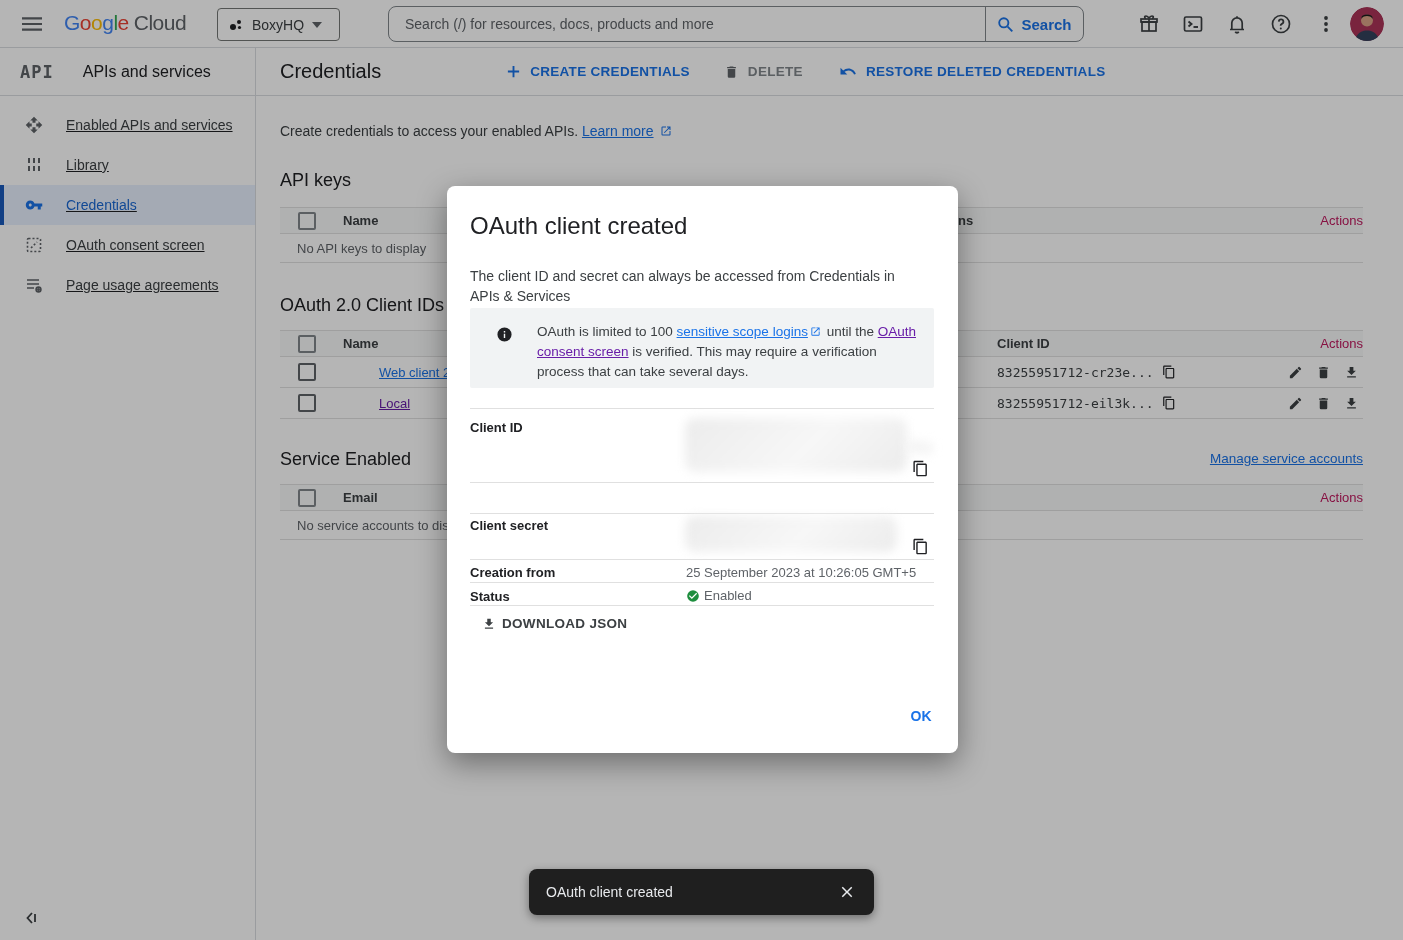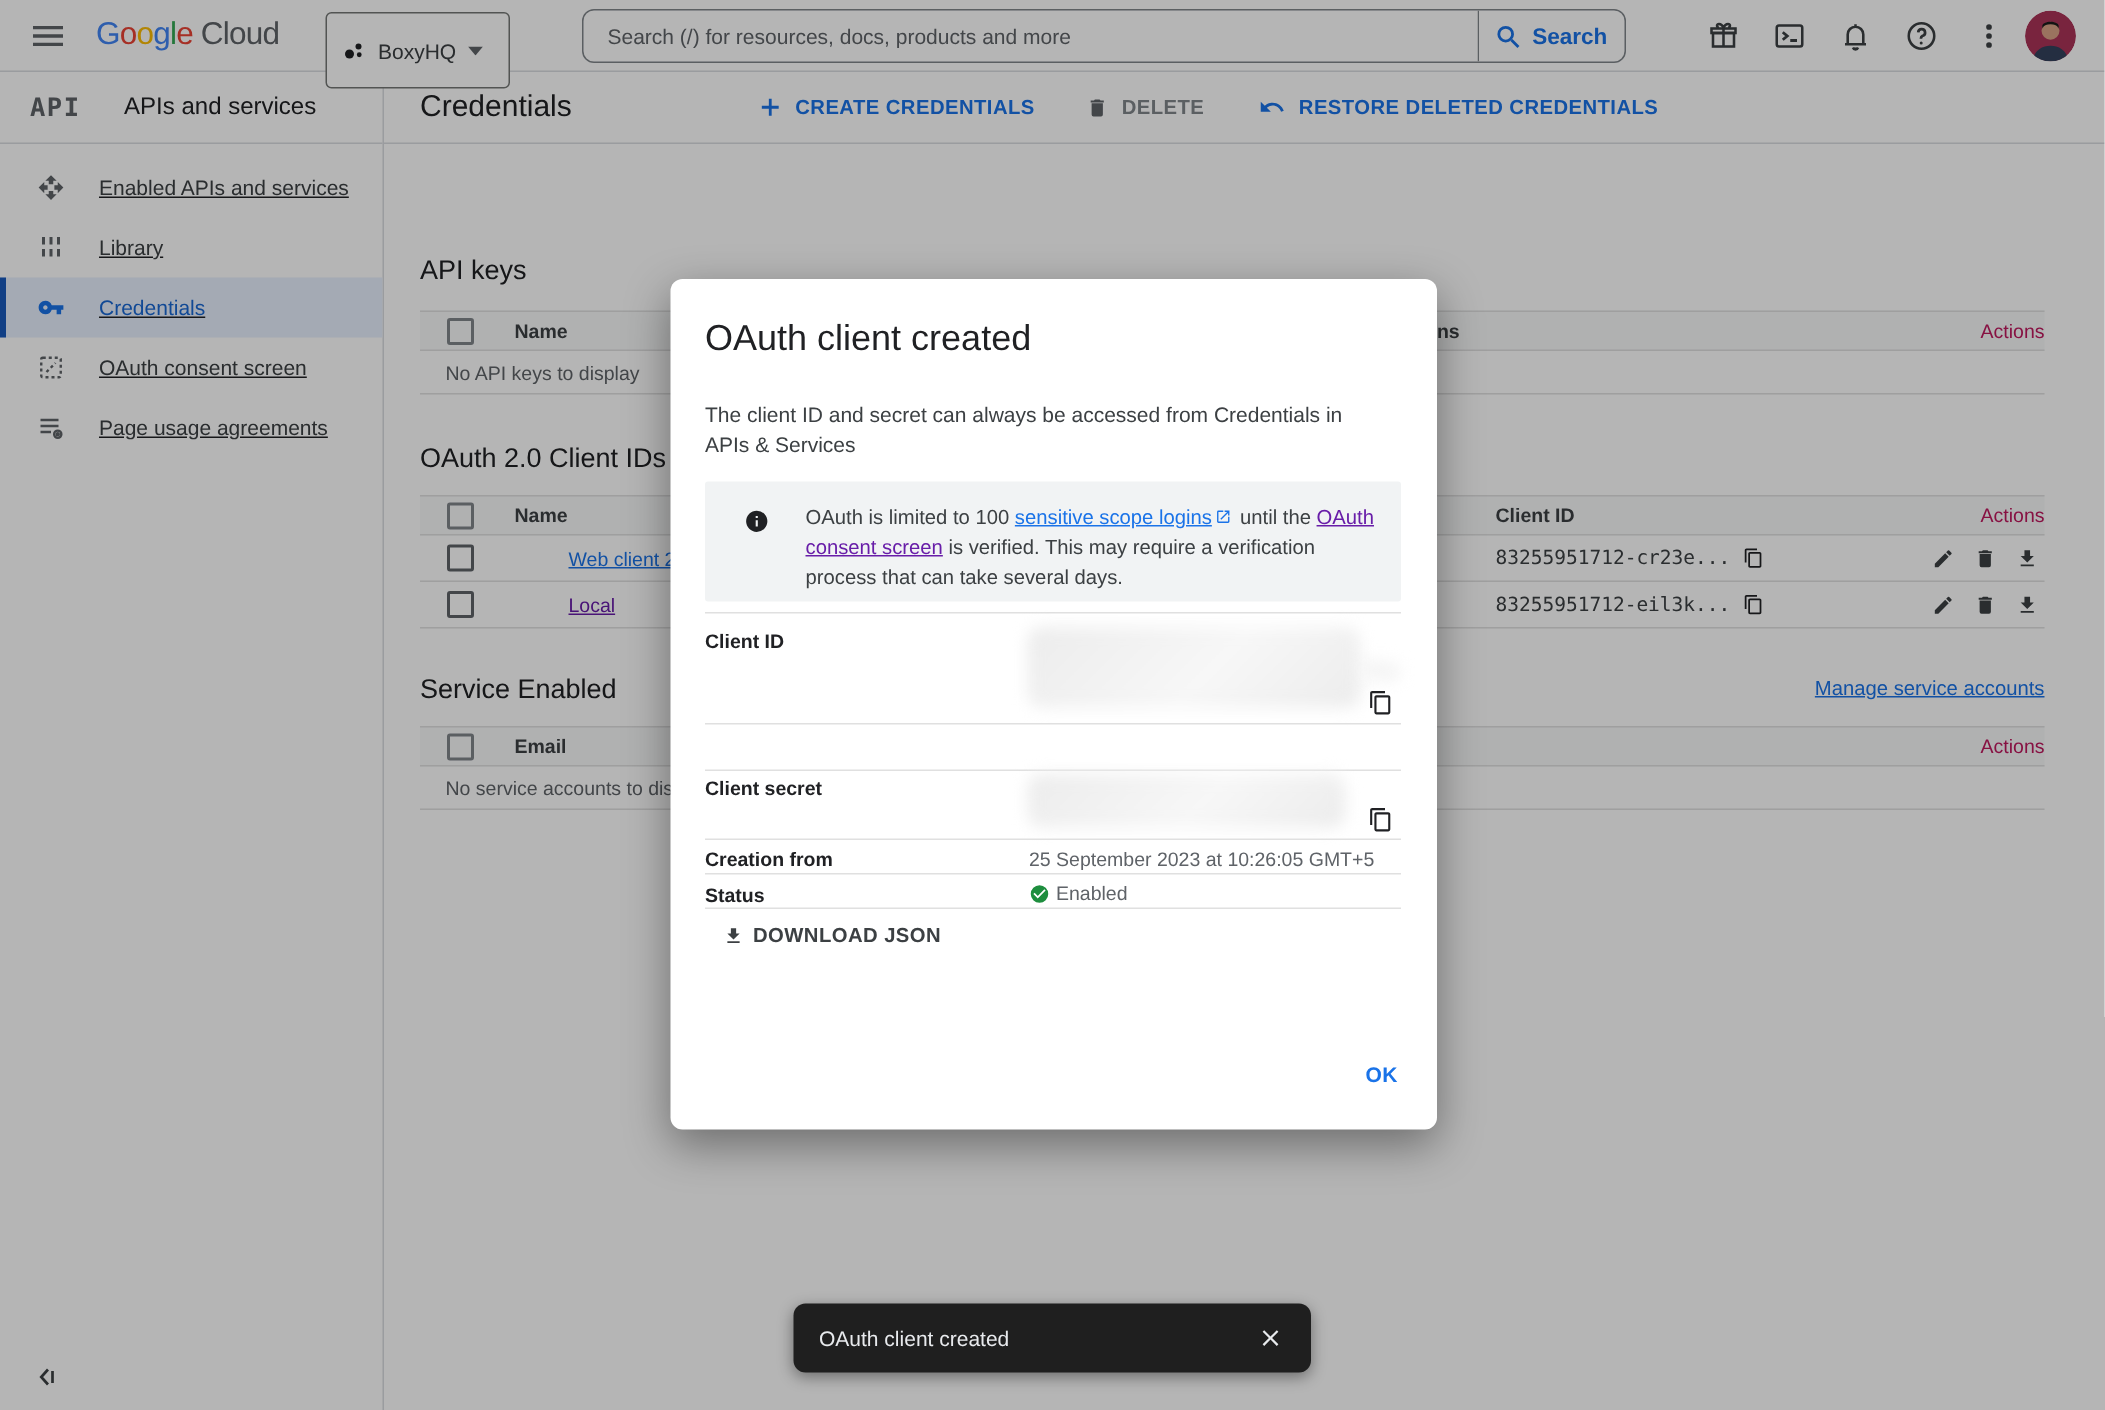--- a/index.html
+++ b/index.html
@@ -6,21 +6,21 @@
   html,body { width:1403px; height:940px; overflow:hidden; background:#fff;
     font-family:"Liberation Sans","DejaVu Sans",sans-serif; color:#202124; }
   .mono { font-family:"DejaVu Sans Mono","Liberation Mono",monospace; }
 
   
   .topbar { position:absolute; left:0; top:0; width:1403px; height:48px; background:#fff;
     border-bottom:1px solid #dadce0; z-index:5; }
   .hamburger { position:absolute; left:22px; top:14px; width:20px; height:20px; color:#5f6368; cursor:pointer; }
   .gc-logo { position:absolute; left:64px; top:11px; font-size:21px; letter-spacing:-0.5px; }
   .gc-logo .cloud { color:#5f6368; margin-left:5px; }
-  .proj-btn { position:absolute; left:217px; top:8px; height:51px; min-width:123px; border:1px solid #747775;
+  .proj-btn { position:absolute; left:217px; top:8px; height:33px; min-width:123px; border:1px solid #747775;
     border-radius:4px; display:flex; align-items:center; padding:0 10px; gap:8px; background:#fff; cursor:pointer; }
   .proj-btn .pname { font-size:14px; color:#3c4043; }
   .searchbox { position:absolute; left:388px; top:6px; width:696px; height:36px; border:1px solid #80868b;
     border-radius:8px; background:#fff; display:flex; }
   .searchbox input { flex:1; border:0; outline:0; background:transparent; padding:0 16px; font-size:14px;
     color:#5f6368; font-family:inherit; }
   .searchbox input::placeholder { color:#5f6368; opacity:1; }
   .search-btn { width:98px; border-left:1px solid #80868b; display:flex; align-items:center; justify-content:center;
     gap:7px; color:#1a73e8; font-size:15px; font-weight:700; cursor:pointer; border-radius:0 7px 7px 0; }
   .tb-ic { position:absolute; top:13px; width:22px; height:22px; color:#3c4043; cursor:pointer; }
@@ -71,21 +71,21 @@
   .row-actions .aic { width:15px; height:15px; cursor:pointer; }
   .copy-ic { width:14px; height:14px; color:#202124; cursor:pointer; flex:none; }
   .manage-link { position:absolute; right:40px; top:403px; font-size:13.5px; }
 
   
   .scrim { position:absolute; inset:0; background:rgba(0,0,0,.29); z-index:50; }
   .modal { position:absolute; left:447px; top:186px; width:511px; height:567px; background:#fff; border-radius:8px;
     box-shadow:0 10px 30px rgba(0,0,0,.4); z-index:100; }
   .m-title { position:absolute; left:23px; top:26px; font-size:24px; color:#202124; }
   .m-desc { position:absolute; left:23px; top:80px; width:445px; font-size:14px; line-height:20px; color:#3c4043; }
-  .m-notice { position:absolute; left:23px; top:135px; width:464px; height:80px; background:#f1f3f4; border-radius:2px; }
+  .m-notice { position:absolute; left:23px; top:122px; width:464px; height:80px; background:#f1f3f4; border-radius:2px; }
   .m-notice .iico { position:absolute; left:26px; top:18px; width:17px; height:17px; color:#202124; }
   .m-notice .ntxt { position:absolute; left:67px; top:14px; width:382px; font-size:13.5px; line-height:20px; color:#3c4043; }
   .m-div { position:absolute; left:23px; width:464px; border-top:1px solid #e0e0e0; }
   .m-label { position:absolute; left:23px; font-size:13px; font-weight:700; color:#202124; }
   .m-val { position:absolute; left:239px; font-size:13px; color:#5f6368; }
   .blur-blob { position:absolute; background:linear-gradient(135deg,#ececec,#f7f7f7 55%,#ececec); filter:blur(5px);
     border-radius:10px; }
   .m-copy { position:absolute; width:17px; height:17px; color:#202124; cursor:pointer; }
   .dl-btn { position:absolute; left:35px; top:430px; display:flex; align-items:center; gap:6px; font-size:13.5px;
     font-weight:700; letter-spacing:.3px; color:#3c4043; cursor:pointer; }
@@ -270,20 +270,29 @@
     <div class="hbtn blue" style="margin-left:36px">
       <span style="width:18px;height:15px">
         <svg viewBox="0 0 24 20" fill="currentColor">
             <path d="M12.5 6c-2.65 0-5.05.99-6.9 2.6L2 5v9h9l-3.62-3.62A8.9 8.9 0 0112.5 8.5c3.54 0 6.55 2.31 7.6 5.5l2.37-.78C21.08 9.03 17.15 6 12.5 6z"></path>
           </svg>
       </span>
       <span>RESTORE DELETED CREDENTIALS</span>
     </div>
   </div>
 
+  <div class="desc-line">
+    <span>Create credentials to access your enabled APIs.</span>
+    <a class="lnk"><span>Learn more</span></a>
+    <span style="display:inline-block;width:12px;height:12px;color:#1a73e8;vertical-align:-1px;margin-left:3px">
+      <svg viewBox="0 0 24 24" fill="currentColor">
+          <path d="M19 19H5V5h7V3H5a2 2 0 00-2 2v14a2 2 0 002 2h14c1.1 0 2-.9 2-2v-7h-2v7zM14 3v2h3.59l-9.83 9.83 1.41 1.41L19 6.41V10h2V3h-7z"></path>
+        </svg>
+    </span>
+  </div>
 
   <div class="sec-h" style="left:24px;top:122px">API keys</div>
   <div class="tbl" style="top:159px">
     <div class="trow thead">
       <span class="cb" style="border-color:#80868b"></span>
       <span class="col-name">Name</span>
       <span class="col-abs" style="left:618px">Restrictions</span>
       <span class="col-actions">Actions</span>
     </div>
     <div class="trow tbody-row">

